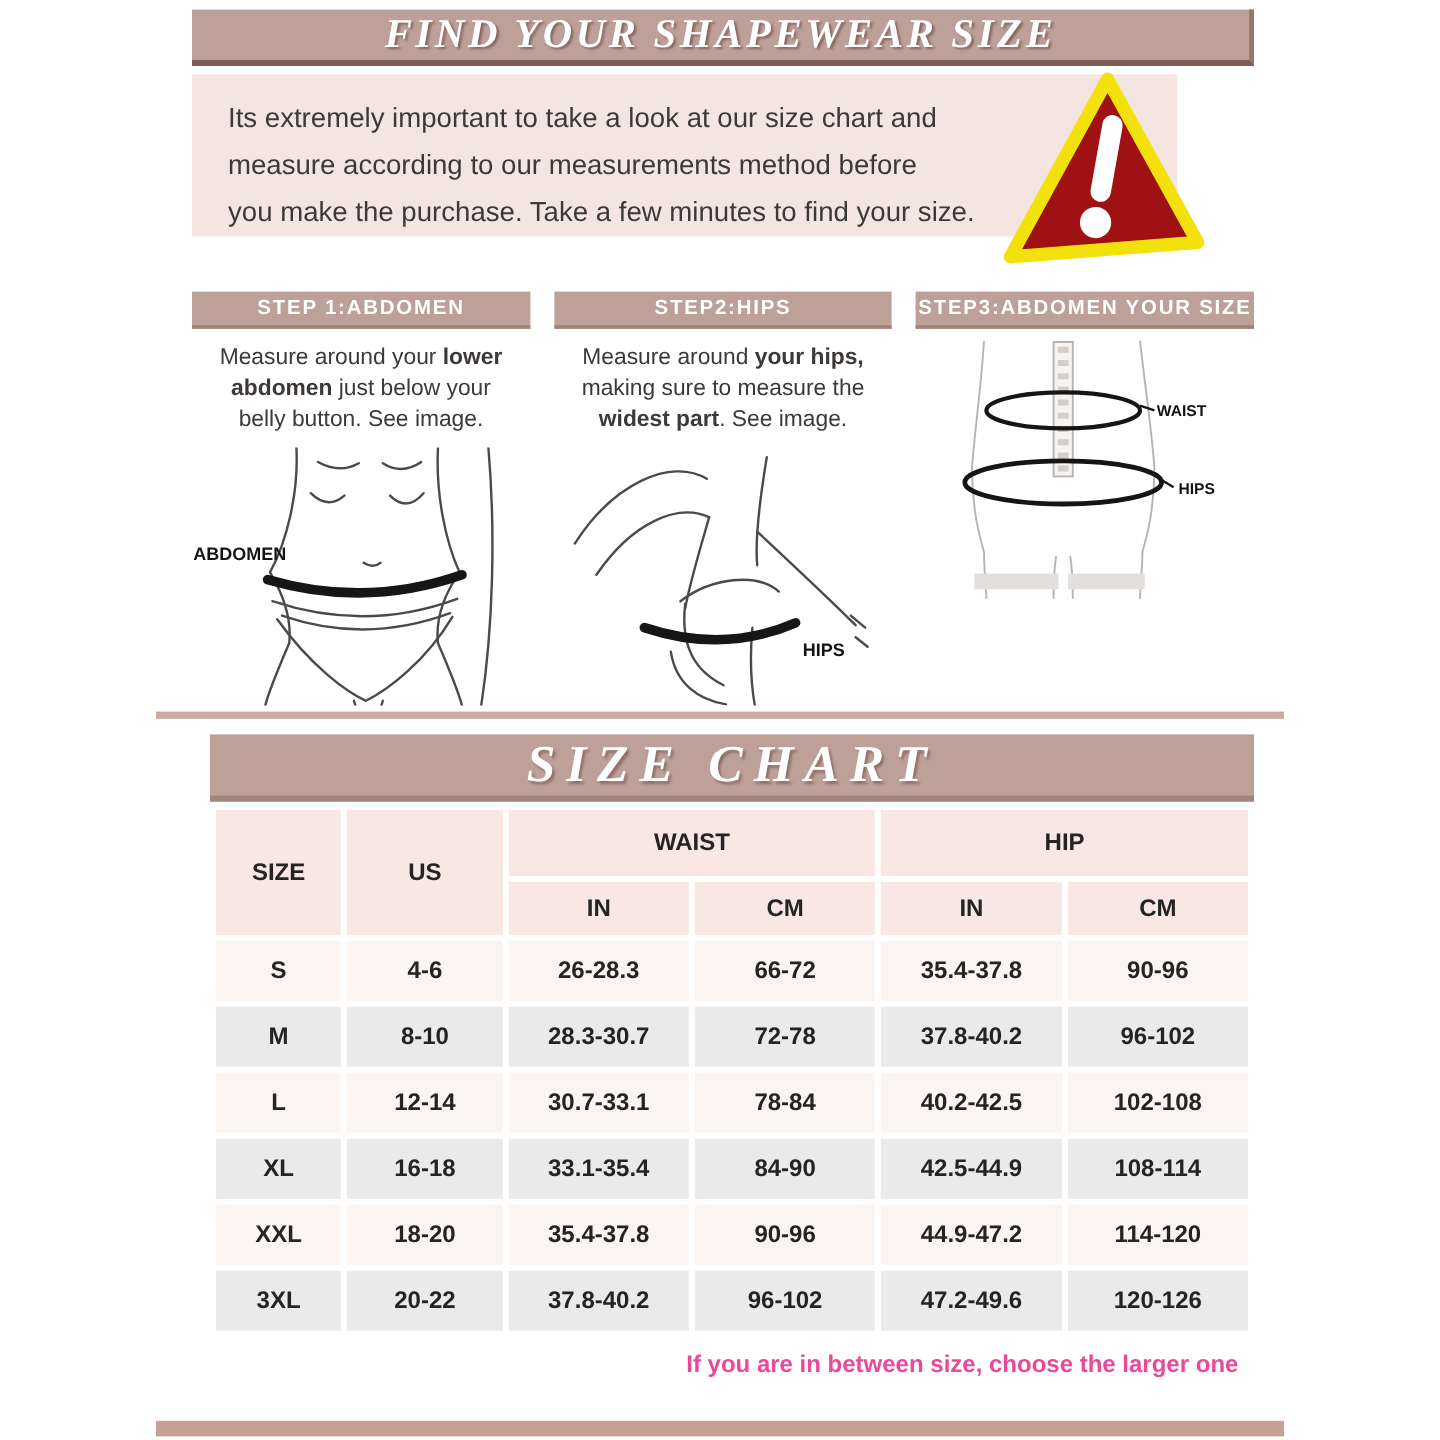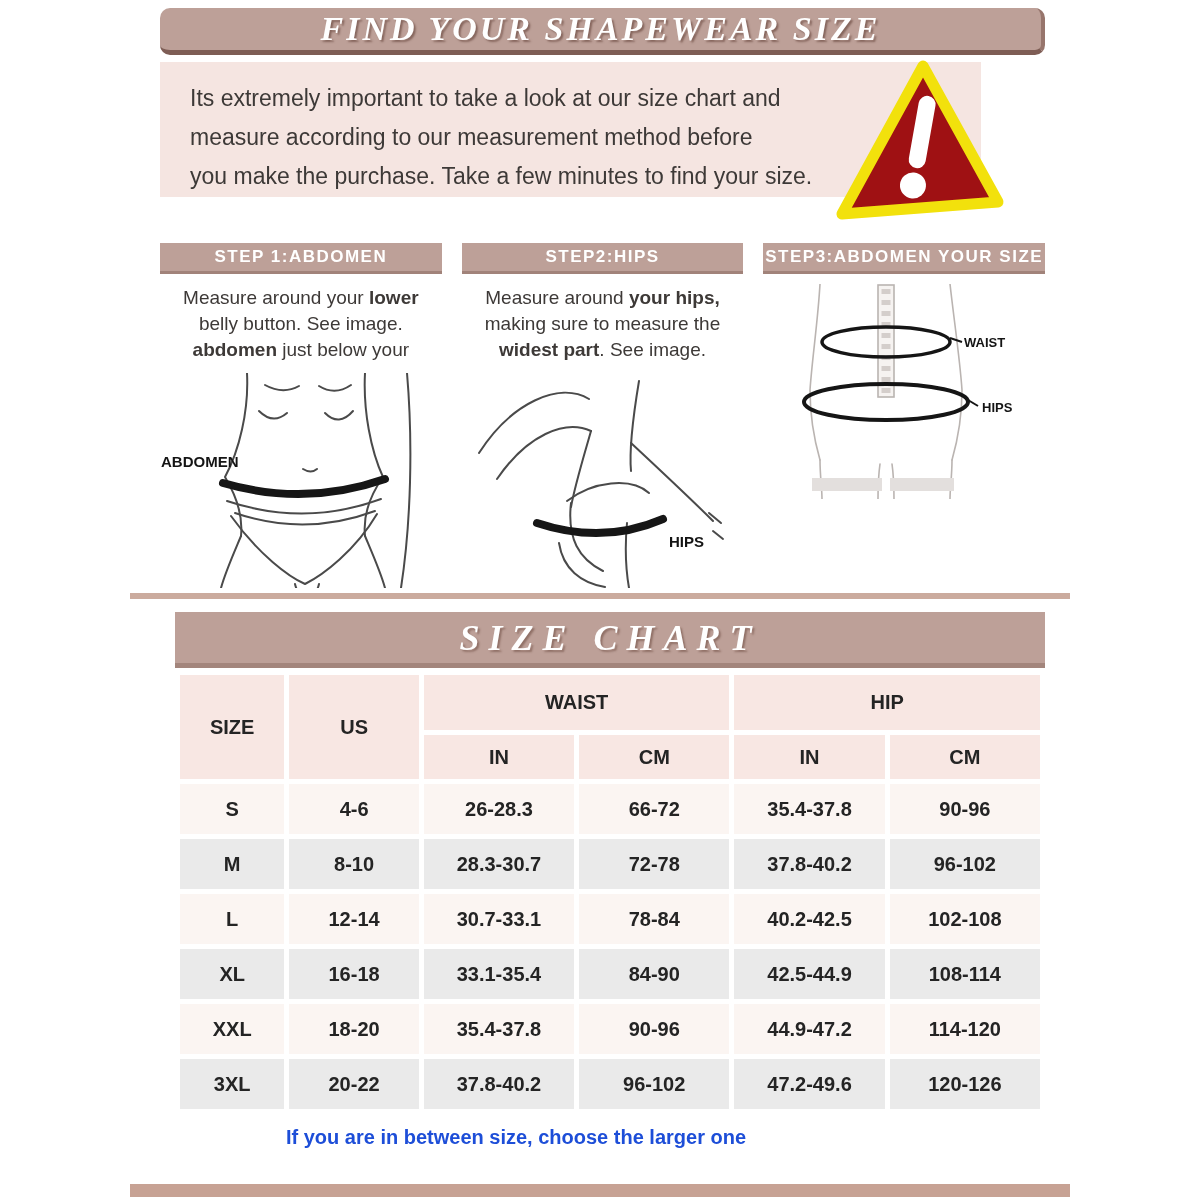--- a/index.html
+++ b/index.html
@@ -5,21 +5,21 @@
   * { margin:0; padding:0; box-sizing:border-box; }
   html,body { background:#ffffff; }
   body { width:1200px; height:1200px; font-family:"Liberation Sans", sans-serif; position:relative; overflow:hidden; }
 
   .page { position:absolute; inset:0; background:#fff; }
 
   
   .title-bar {
     position:absolute; left:160px; top:8px; width:885px; height:47px;
     background:#bda098; border-bottom:5px solid #7e5d55; border-right:4px solid #97756c;
-    display:flex; align-items:center; justify-content:center;border-radius:10px;
+    display:flex; align-items:center; justify-content:center;
   }
   .title-text {
     font-family:"Liberation Serif", serif; font-style:italic; font-weight:bold;
     font-size:34px; color:#ffffff; letter-spacing:3px;
     text-shadow:2px 2px 2px rgba(90,55,45,.55);
     white-space:nowrap;
   }
 
   
   .intro-panel {
@@ -47,76 +47,76 @@
 
   
   .separator-top { position:absolute; left:130px; top:593px; width:940px; height:6px; background:#cbab9e; }
   .size-chart-bar {
     position:absolute; left:175px; top:612px; width:870px; height:56px;
     background:#bda098; border-bottom:5px solid #a3857c;
     display:flex; align-items:center; justify-content:center;
   }
   .size-chart-title {
     font-family:"Liberation Serif", serif; font-style:italic; font-weight:bold;
-    font-size:36px; color:#ffffff; letter-spacing:9px;
+    font-size:43px; color:#ffffff; letter-spacing:9px;
     text-shadow:2px 2px 2px rgba(90,55,45,.45); white-space:nowrap;
   }
 
   .table-wrap { position:absolute; left:175px; top:670px; width:870px; }
   table.size-table { width:100%; border-collapse:separate; border-spacing:5px; table-layout:fixed; }
   .size-table th, .size-table td {
     text-align:center; vertical-align:middle;
     font-size:20px; font-weight:bold; color:#242424;
   }
   .size-table th { background:#f8e7e3; }
   .hrow1 th { height:55px; }
   .hrow2 th { height:44px; }
   .size-table td { height:50px; }
   tr.r-light td { background:#fbf5f2; }
   tr.r-gray  td { background:#eaeaea; }
 
   
-  .footer-line { position:absolute; left:0; width:1032px; text-align:center; font-weight:bold; font-size:20px; color:#1d4ed8; }
+  .footer-line { position:absolute; left:0; width:1032px; text-align:right; font-weight:bold; font-size:20px; color:#ec4899; }
   .footer-line.l1 { top:1126px; }
   .footer-line.l2 { top:1160px; }
   .bottom-bar { position:absolute; left:130px; top:1184px; width:940px; height:13px; background:#c7a294; }
 </style>
 </head>
 <body>
 
 <div class="page">
 
   <div class="title-bar">
     <span class="title-text">FIND YOUR SHAPEWEAR SIZE</span>
   </div>
 
   <div class="intro-panel">
     <div class="intro-line">Its extremely important to take a look at our size chart and</div>
-    <div class="intro-line">measure according to our measurement method before</div>
+    <div class="intro-line">measure according to our measurements method before</div>
     <div class="intro-line">you make the purchase. Take a few minutes to find your size.</div>
   </div>
 
   <div class="warning">
     <svg viewBox="0 0 190 178">
       <path d="M97,10 L172,146 L16,158 Z" fill="#9f1113" stroke="#f2e10c" stroke-width="11" stroke-linejoin="round"></path>
       <g transform="rotate(5 95 95)">
         <line x1="97" y1="48" x2="92" y2="104" stroke="#ffffff" stroke-width="17" stroke-linecap="round"></line>
         <circle cx="90" cy="130" r="13" fill="#ffffff"></circle>
       </g>
     </svg>
   </div>
 
   <div class="steps-row">
 
     <div class="step">
       <div class="step-header">STEP 1:ABDOMEN</div>
       <div class="step-desc">
         <div><span>Measure around your </span><span class="b">lower</span></div>
+        <div><span class="b">abdomen</span><span> just below your</span></div>
         <div><span>belly button. See image.</span></div>
-        <div><span class="b">abdomen</span><span> just below your</span></div>
       </div>
       <div class="figure">
         <svg viewBox="0 0 280 215">
           <g fill="none" stroke="#4a4a4a" stroke-width="2" stroke-linecap="round">
             <path d="M104,12 Q122,22 138,13"></path>
               <path d="M158,13 Q174,23 190,12"></path>
             <path d="M98,38 Q112,52 126,40"></path>
               <path d="M164,40 Q178,54 192,38"></path>
             <path d="M86,0 C88,38 78,78 64,104 C76,124 82,144 80,163"></path>
             <path d="M204,0 C202,38 210,78 222,104 C208,124 202,144 204,163"></path>

